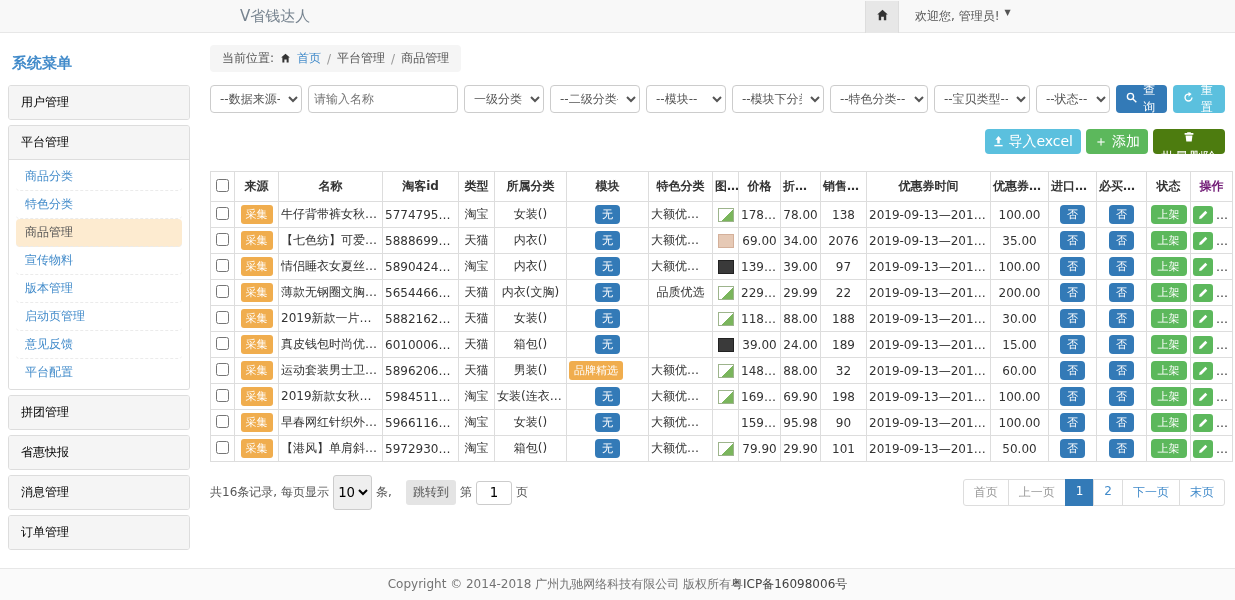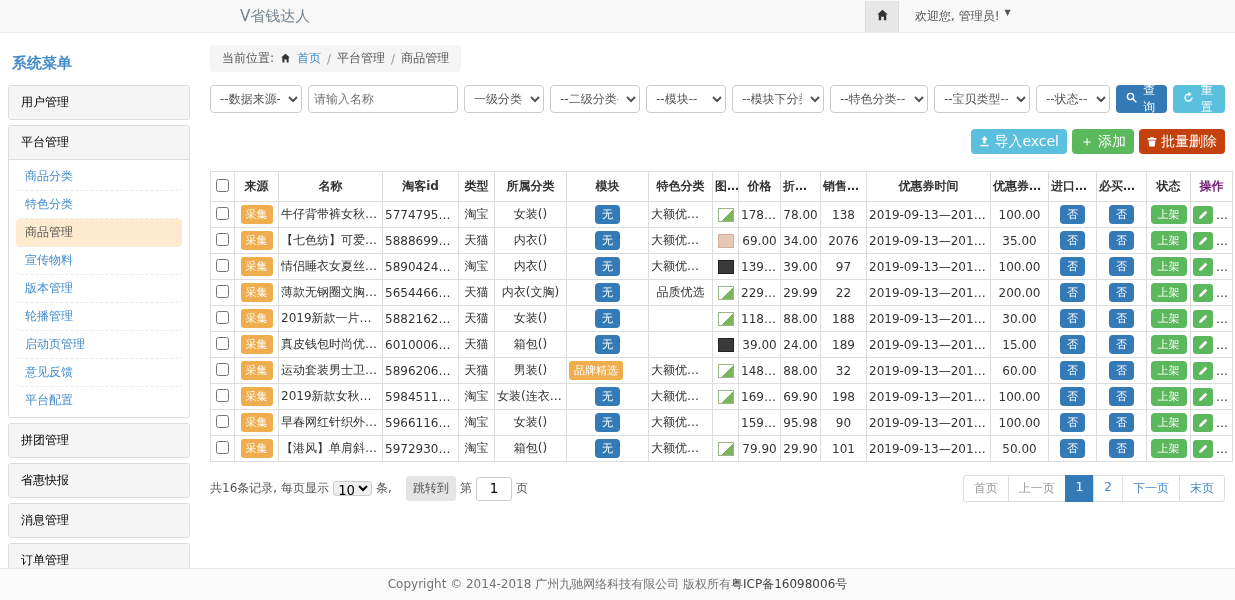--- a/index.html
+++ b/index.html
@@ -35,21 +35,21 @@
   #filter-controls { display:contents; }
   .filters select, .filters input {
     height:28px; border:1px solid #ccc; border-radius:4px; font-size:12px; color:#555;
     padding:0 5px; background:#fff; font-family:inherit;
   }
   .btn { height:28px; border:none; border-radius:4px; color:#fff; font-size:12px;
          display:inline-flex; align-items:center; gap:4px; padding:0 10px; cursor:pointer; font-family:inherit; }
   .btn-primary { background:#337ab7; }
   .btn-info    { background:#5bc0de; }
   .btn-success { background:#5cb85c; }
-  .btn-danger  { background:#c2410c; }
+  .btn-danger  { background:#4d7c0f;flex-direction:column; }
   
   .toolbar { margin-top:16px; display:flex; justify-content:flex-end; gap:5px; }
   .toolbar .btn { height:25px; font-size:14px; padding:0 8px; }
   
   table { border-collapse:collapse; width:100%; margin-top:17px; table-layout:fixed; }
   th, td { border:1px solid #ddd; text-align:center; font-size:12px; padding:3px 2px;
            overflow:hidden; white-space:nowrap; text-overflow:ellipsis; height:26px; }
   th { font-weight:bold; padding:6px 2px; background:#fff; }
   th.op-head { color:#701a75; }
   .badge { color:#fff; padding:2px 5px; border-radius:3px; font-size:11px; display:inline-block; }
@@ -61,21 +61,21 @@
   .icon-pink   { background:#e6c9b5; border-color:#d4b09a; }
   .icon-dark   { background:#3a3a3a; border-color:#222; }
   .icon-none   { visibility:hidden; }
   .op-btn { display:inline-flex; width:20px; height:18px; align-items:center; justify-content:center;
             border-radius:3px; cursor:pointer; border:none; vertical-align:middle; }
   .op-edit { background:#5cb85c; margin-right:3px; }
   .op-del  { background:#d9534f; }
   
   .pagination { margin-top:13px; display:flex; justify-content:space-between; align-items:center; color:#555; }
   .pag-left { display:flex; align-items:center; gap:4px; }
-  .pag-left select { height:15px; border:1px solid #ccc; border-radius:3px; font-family:inherit;text-align:right; }
+  .pag-left select { height:35px; border:1px solid #ccc; border-radius:3px; font-family:inherit;text-align:right; }
   .pag-left input  { height:24px; width:36px; border:1px solid #ccc; border-radius:3px; text-align:center; font-family:inherit; }
   .jump-btn { background:#e4e4e4; padding:4px 7px; border-radius:3px; color:#555; cursor:pointer; }
   .pager { display:flex; }
   .pg { border:1px solid #ddd; padding:4px 10px; color:#428bca; cursor:pointer; margin-left:-1px; background:#fff; }
   .pg:first-child { border-radius:3px 0 0 3px; margin-left:0; }
   .pg:last-child  { border-radius:0 3px 3px 0; }
   .pg.disabled { color:#999; }
   .pg.active { background:#337ab7; color:#fff; border-color:#337ab7; }
   
   .footer { position:absolute; left:0; bottom:0; width:1235px; height:32px; background:#fafafa;
@@ -110,21 +110,20 @@
         <div class="panel-header">用户管理</div>
       </div>
       <div class="panel">
         <div class="panel-header">平台管理</div>
         <div class="submenu">
           <div class="submenu-item">商品分类</div>
           <div class="submenu-item">特色分类</div>
           <div class="submenu-item active">商品管理</div>
           <div class="submenu-item">宣传物料</div>
           <div class="submenu-item">版本管理</div>
-          <div class="submenu-item">轮播管理</div>
           <div class="submenu-item">启动页管理</div>
           <div class="submenu-item">意见反馈</div>
           <div class="submenu-item">平台配置</div>
         </div>
       </div>
       <div class="panel">
         <div class="panel-header">拼团管理</div>
       </div>
       <div class="panel">
         <div class="panel-header">省惠快报</div>

